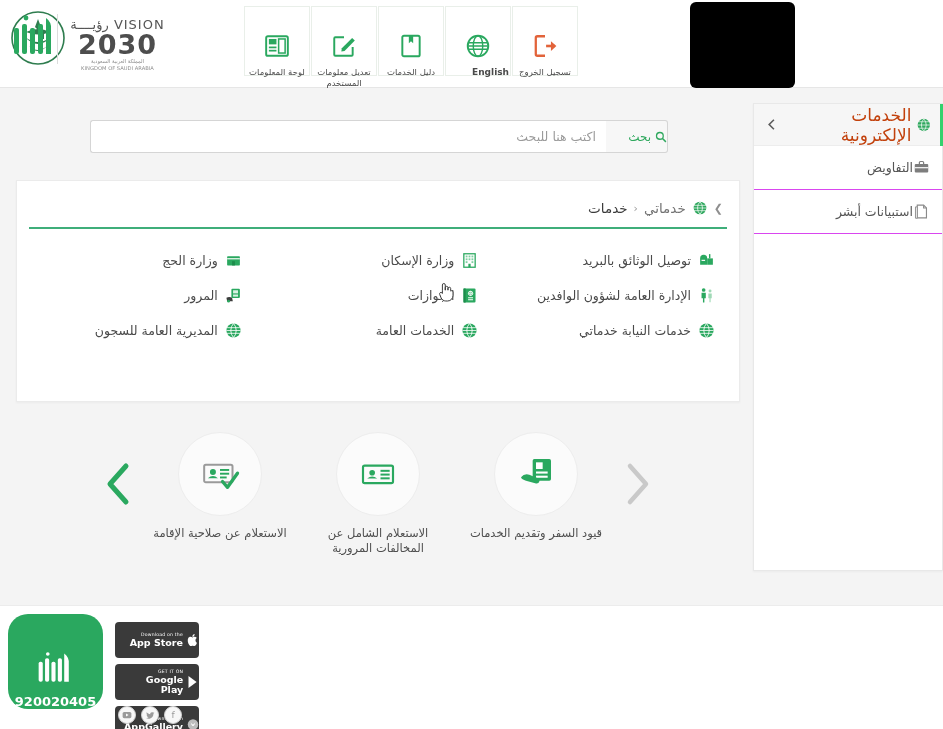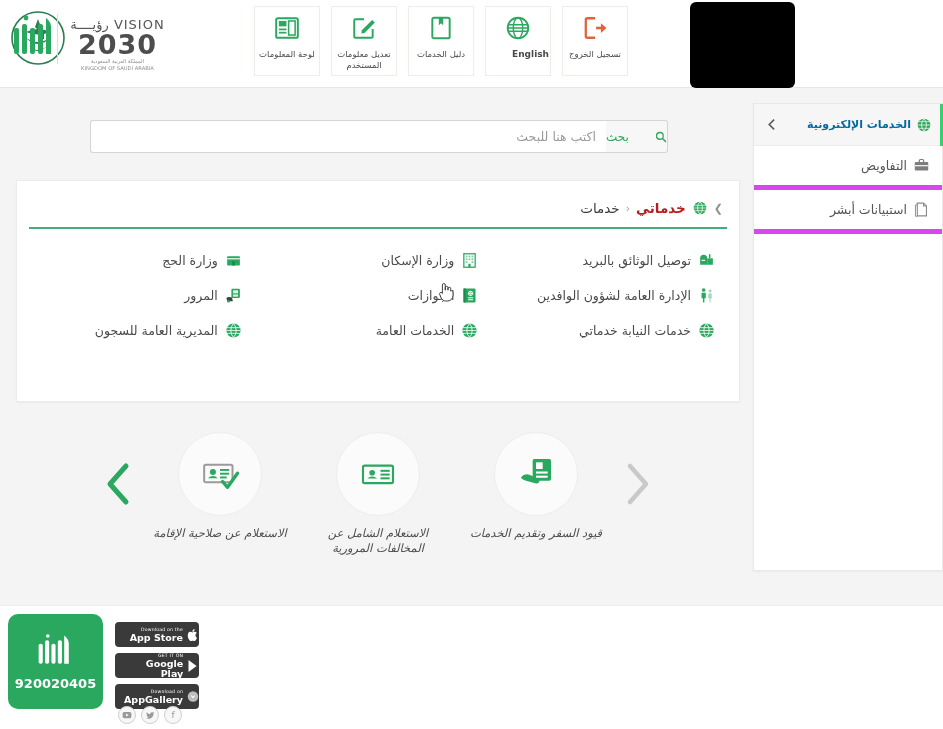--- a/index.html
+++ b/index.html
@@ -26,23 +26,23 @@
   .header-nav {
     position: absolute; left: 243px; top: 6px;
     display: flex; flex-direction: row-reverse; gap: 0px;
   }
   .nav-item {
     width: 66px; height: 70px;
     border: 1px solid #e9efe9;
     background: #fff;
     display: flex; flex-direction: column;
     align-items: center; justify-content: flex-start;
-    padding-top: 8px;
+    padding-top: 26px;
     cursor: pointer;
-    margin-left: 11px;
+    margin-left: 1px;
   }
   .nav-icon { width: 26px; height: 26px; display:block; }
   .nav-label {
     font-size: 8.5px; color: #4a4a4a; text-align: center;
     line-height: 11px; margin-top: 8px; width: 62px;
   }
   .nav-label.en { font-weight: bold; font-size: 9px; text-align: right; }
 
   .black-box {
     position: absolute; left: 690px; top: 2px;
@@ -71,21 +71,21 @@
   
   .search-row {
     position: absolute; top: 120px; right: 275px;
     width: 578px; height: 33px;
     display: flex; flex-direction: row;
   }
   .search-btn {
     width: 62px; height: 33px;
     background: #f7f7f7; border: 1px solid #d5d5d5;
     border-left: none;
-    display: flex; align-items: center; justify-content: space-between;
+    display: flex; align-items: center; justify-content: flex-start;
     gap: 4px; cursor: pointer;
     color: #2fa85e; font-size: 12px;
     border-radius: 0 3px 3px 0;
   }
   .search-input {
     flex: 1; height: 33px;
     border: 1px solid #d5d5d5; border-right: none;
     background: #fff; padding: 0 10px;
     font-family: "DejaVu Sans", "Liberation Sans", sans-serif;
     font-size: 12.5px; color: #555;
@@ -102,46 +102,46 @@
     border: 1px solid #e8e8e8;
     box-shadow: 0 1px 2px rgba(0,0,0,.04);
   }
   .sidebar-head {
     height: 42px; background: #f6f6f6;
     border-bottom: 1px solid #ededed;
     display: flex; align-items: center; justify-content: space-between;
     padding: 0 10px 0 12px; position: relative;
   }
   .sidebar-head-right { display: flex; align-items: center; gap: 5px; }
-  .sidebar-head-title { font-size: 11px; color: #0369a1; font-weight: 700; }
+  .sidebar-head-title { font-size: 17px; color: #c2410c; font-weight: 400; }
   .sidebar-accent {
     position: absolute; right: -1px; top: 0; width: 3px; height: 42px;
     background: #32d16d;
   }
   .sidebar-item {
-    height: 44px; border-bottom: 5px solid #d946ef;
+    height: 44px; border-bottom: 1px solid #d946ef;
     display: flex; align-items: center; justify-content: flex-start;
-    padding: 0 12px; gap: 6px; cursor: pointer;
+    padding: 0 12px; cursor: pointer;
   }
   .sidebar-item-label { font-size: 12.5px; color: #555; }
 
   
   .services-panel {
     position: absolute; top: 180px; right: 203px;
     width: 724px; height: 222px;
     background: #fff; border: 1px solid #ebebeb;
     box-shadow: 0 1px 2px rgba(0,0,0,.04);
   }
   .breadcrumb {
     display: flex; align-items: center; justify-content: flex-start;
     gap: 6px; padding: 14px 16px 0 0; height: 40px;
   }
   .bc-caret { color: #8f8f8f; font-size: 11px; }
   .bc-globe { width: 16px; height: 16px; }
-  .bc-my { color: #b91c1c; font-size: 13.5px; font-weight: bold; }
+  .bc-my { color: #737373; font-size: 13.5px; font-weight: normal; }
   .bc-sep { color: #9d9d9d; font-size: 11px; }
   .bc-services { color: #3b3b3b; font-size: 13.5px; }
   .panel-rule {
     height: 2px; background: #3fae7a;
     margin: 6px 12px 0 12px;
   }
   .svc-grid {
     display: flex; flex-direction: row;
     padding: 14px 6px 0 6px;
   }
@@ -170,40 +170,40 @@
     width: 158px; display: flex; flex-direction: column;
     align-items: center; cursor: pointer;
   }
   .car-circle {
     width: 84px; height: 84px; border-radius: 50%;
     background: #fbfbfb; border: 1px solid #ededed;
     display: flex; align-items: center; justify-content: center;
   }
   .car-label {
     margin-top: 10px; font-size: 11.5px; color: #4f4f4f;
-    text-align: center; line-height: 15px; width: 140px; font-style: italic;
+    text-align: center; line-height: 15px; width: 140px;
   }
 
   
   .footer {
     position: absolute; left: 0; top: 605px;
     width: 943px; height: 124px;
     background: #fff; border-top: 1px solid #ececec;
   }
   .footer-greenbox {
     position: absolute; left: 8px; top: 8px;
-    width: 95px; height: 95px; border-radius: 10px;
+    width: 95px; height: 95px; border-radius: 20px;
     background: #2aa85f;
     display: flex; flex-direction: column;
-    align-items: center; justify-content: center; gap: 4px;
+    align-items: center; justify-content: flex-end; gap: 4px;
   }
   .footer-phone { color: #fff; font-size: 13px; font-weight: bold; }
   .stores { position: absolute; left: 113px; top: 16px; width: 86px; }
   .store-badge {
-    width: 84px; height: 25px; background: #3a3a3a;
+    width: 84px; height: 36px; background: #3a3a3a;
     border-radius: 4px; margin-bottom: 6px;
     display: flex; align-items: center; gap: 4px;
     padding-left: 6px; color: #fff; cursor: pointer;
   }
   .store-small { font-size: 4.6px; line-height: 6px; letter-spacing:.2px; }
   .store-big { font-size: 9.5px; font-weight: bold; line-height: 10px; }
   .social { position: absolute; left: 118px; top: 705px; display: flex; gap: 5px; }
   .soc-circle {
     width: 18px; height: 18px; border-radius: 50%;
     border: 1px solid #cfcfcf; background: #f7f7f7;

